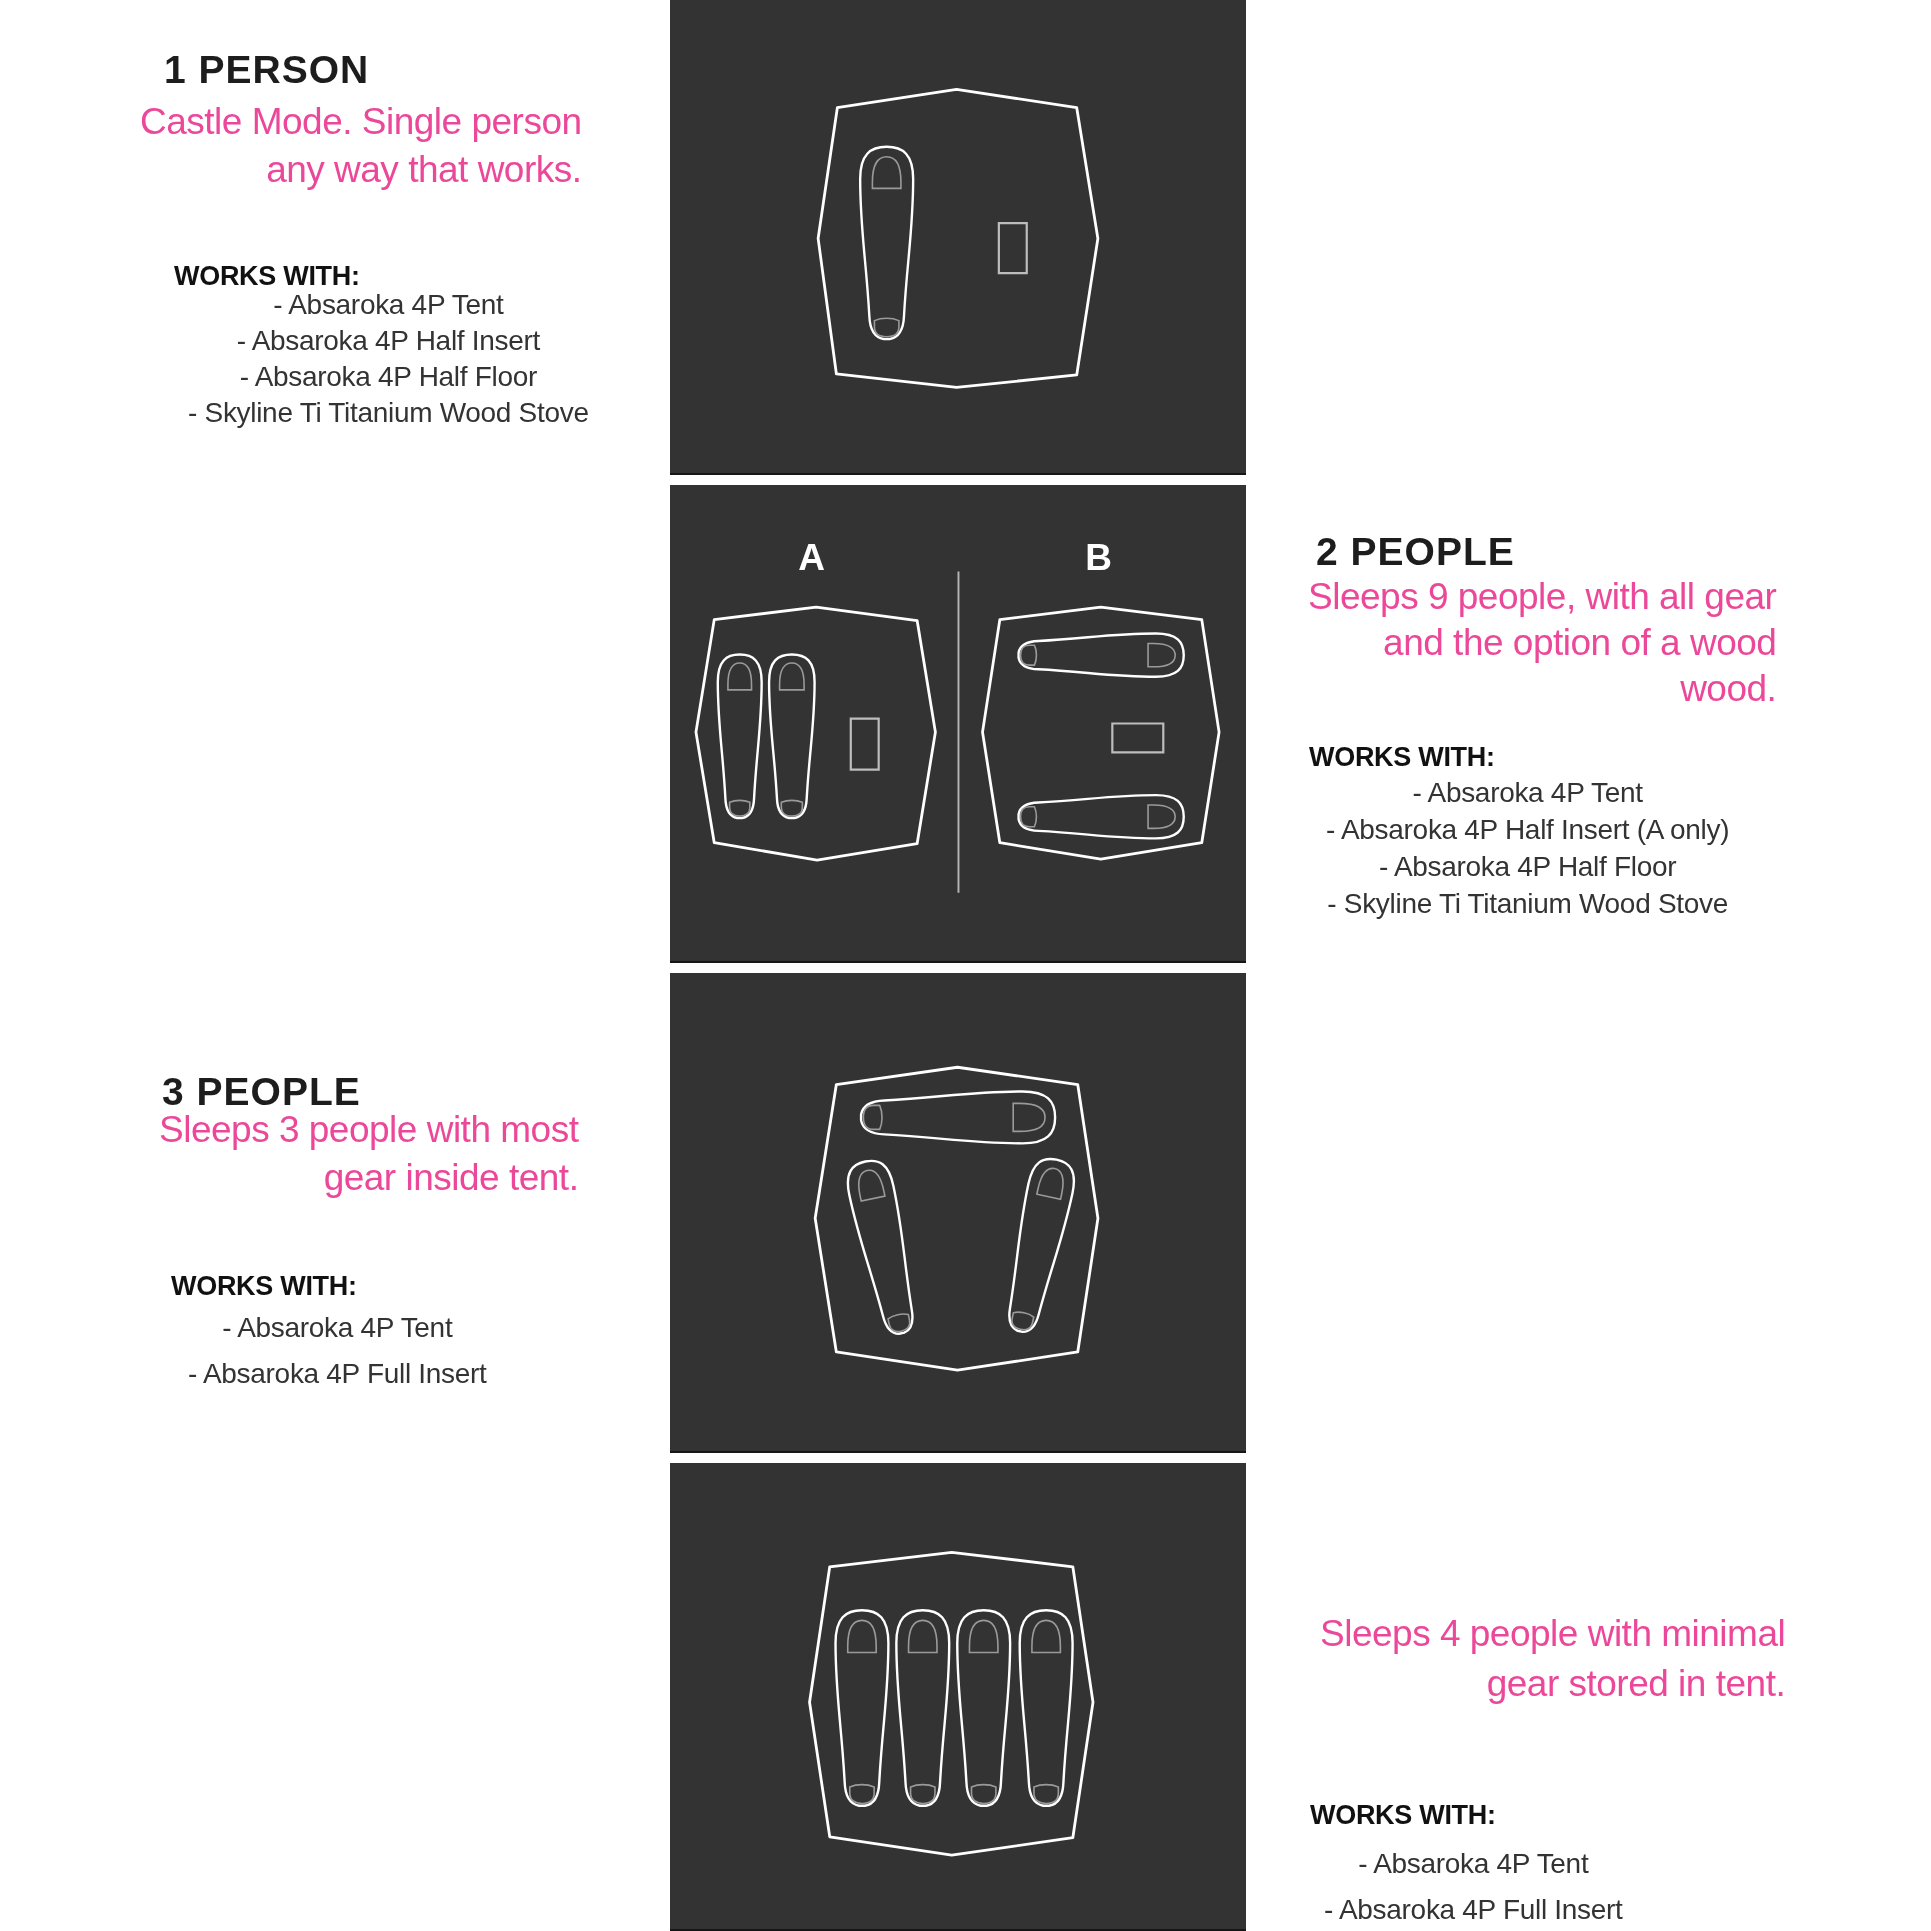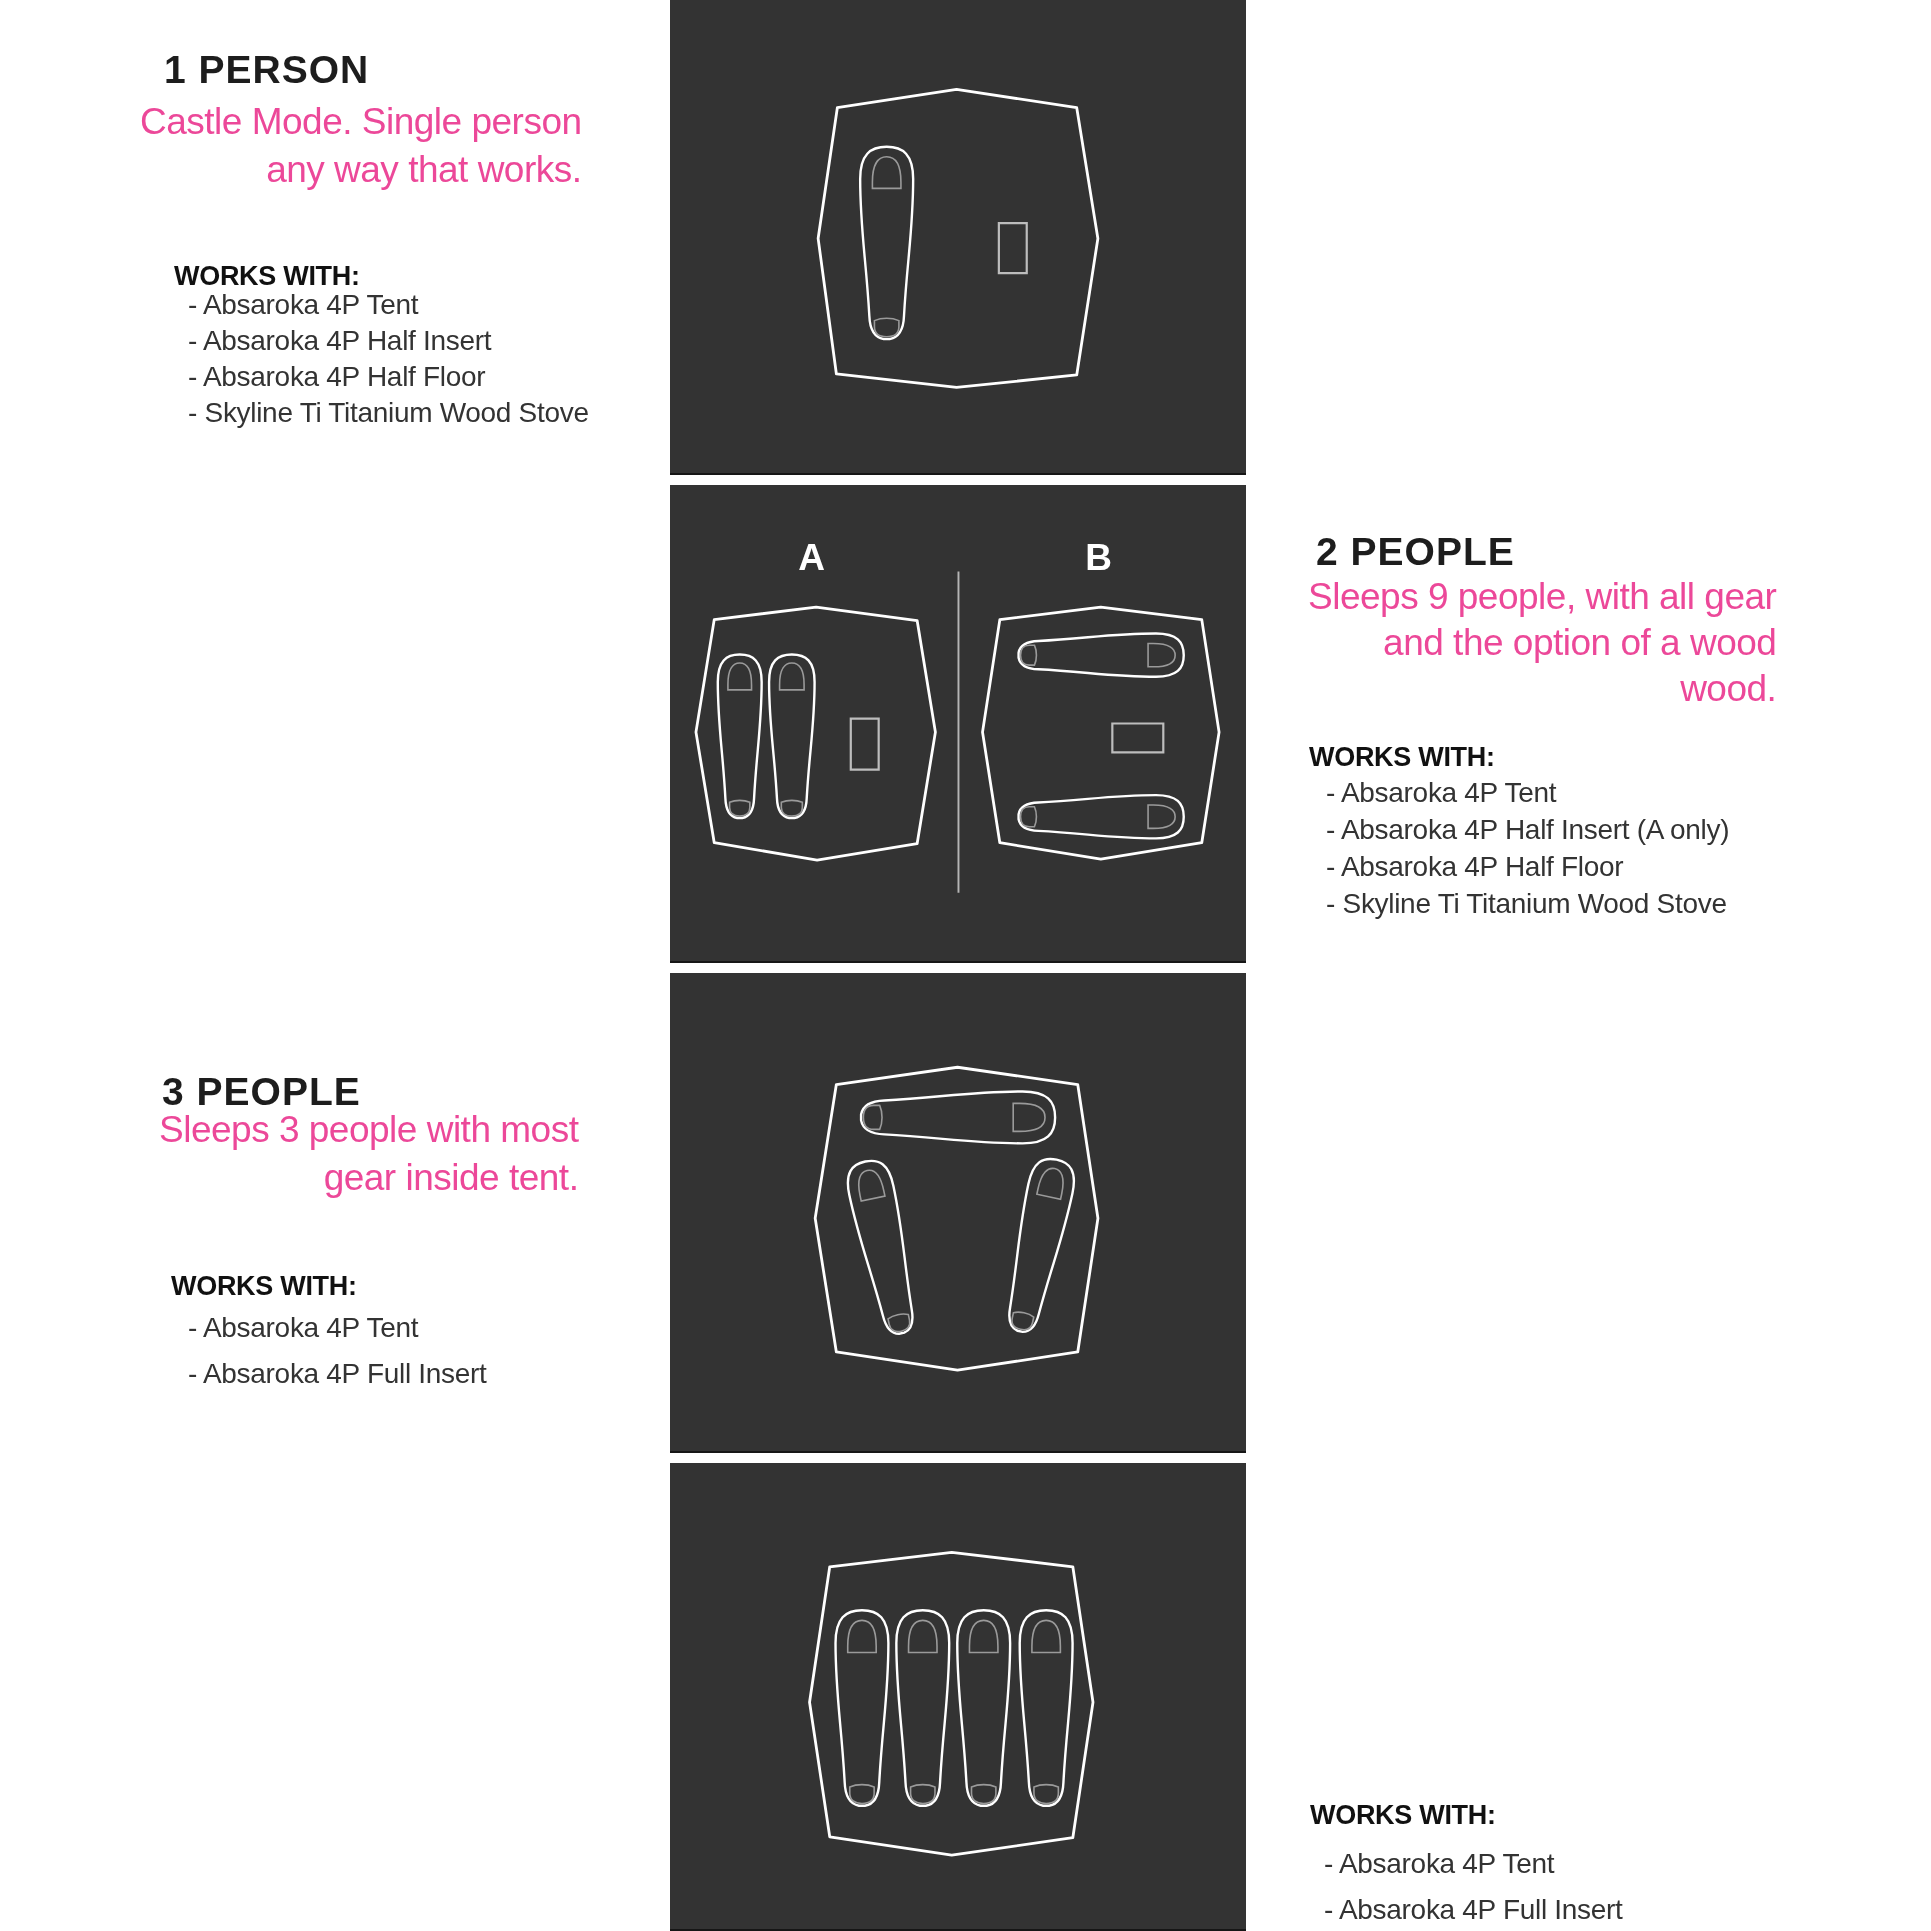--- a/index.html
+++ b/index.html
@@ -32,21 +32,21 @@
   .lblB{left:391px;top:52px;}
 
   
   .sec-heading{
     position:absolute;margin:0;width:434px;text-align:left;
     font-size:39px;font-weight:bold;letter-spacing:1px;color:#1d1d1d;white-space:nowrap;
   }
   .sec-desc{position:absolute;font-size:37px;line-height:48px;color:#ec4899;letter-spacing:-0.5px;white-space:nowrap;text-align:right;}
   .works-label{position:absolute;font-size:27px;font-weight:bold;color:#111111;letter-spacing:-0.3px;white-space:nowrap;}
   .works-list{position:absolute;font-size:28px;color:#333333;letter-spacing:-0.3px;white-space:nowrap;}
-  .works-list .li{white-space:nowrap;}
+  .works-list .li{white-space:nowrap;text-align:center;}
 
   .s1-h{left:164px;top:48px;}
   .s1-d{left:140px;top:98px;}
   .s1-w{left:174px;top:261px;}
   .s1-l{left:188px;top:287px;line-height:36px;}
 
   .s2-h{left:1316px;top:530px;}
   .s2-d{left:1308px;top:574px;line-height:46px;}
   .s2-w{left:1309px;top:742px;}
   .s2-l{left:1326px;top:774px;line-height:37px;}
@@ -107,20 +107,24 @@
   <div class="sec-desc s3-d">
     <div>Sleeps 3 people with most</div>
     <div>gear inside tent.</div>
   </div>
   <div class="works-label s3-w">WORKS WITH:</div>
   <div class="works-list s3-l">
     <div class="li">- Absaroka 4P Tent</div>
     <div class="li">- Absaroka 4P Full Insert</div>
   </div>
 
+  <div class="sec-desc s4-d">
+    <div>Sleeps 4 people with minimal</div>
+    <div>gear stored in tent.</div>
+  </div>
   <div class="works-label s4-w">WORKS WITH:</div>
   <div class="works-list s4-l">
     <div class="li">- Absaroka 4P Tent</div>
     <div class="li">- Absaroka 4P Full Insert</div>
   </div>
 
   <div class="panel" id="p1">
     <svg viewBox="0 0 597 492">
       <polygon class="tent" points="297,93 422,112 444,248 422,390 297,403 172,389 153,248 173,112"></polygon>
       <use href="#bagV" transform="translate(192.5,149.5) scale(1.06,0.8)"></use>

